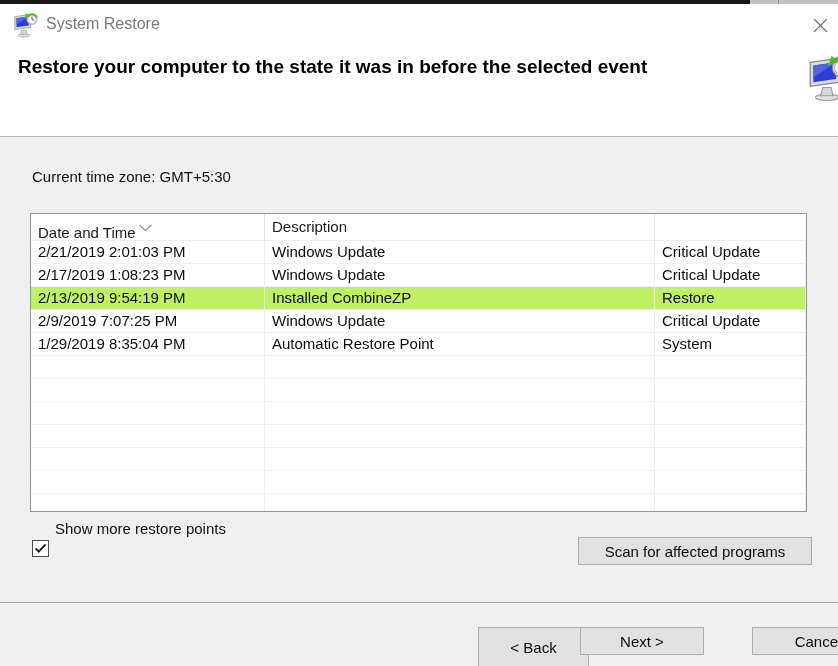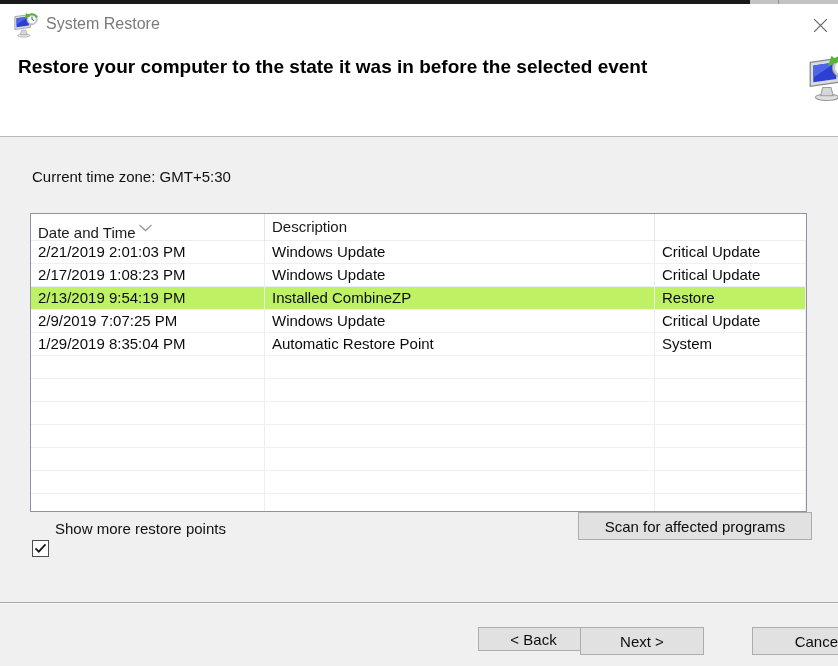--- a/index.html
+++ b/index.html
@@ -65,24 +65,24 @@
   .checkbox-label { left: 55px; top: 520px; font-size: 15px; color: #111; cursor: pointer; white-space: nowrap; }
 
   
   .btn {
     background: #e1e1e1; border: 1px solid #adadad;
     font-family: "Liberation Sans", "DejaVu Sans", sans-serif;
     font-size: 15px; color: #0c0c0c;
     display: flex; align-items: center; justify-content: center;
     cursor: pointer; white-space: nowrap;
   }
-  .scan-btn   { left: 578px; top: 512px; width: 234px; height: 28px; text-align: right; }
+  .scan-btn   { left: 578px; top: 537px; width: 234px; height: 28px; text-align: right; }
   .footer-divider { left: 0; top: 602px; width: 838px; height: 1px; background: #a5a5a5; }
   .footer-divider2 { left: 0; top: 603px; width: 838px; height: 1px; background: #fbfbfb; }
-  .back-btn   { left: 478px; top: 627px; width: 111px; height: 24px; }
+  .back-btn   { left: 478px; top: 627px; width: 111px; height: 40px; }
   .next-btn   { left: 580px; top: 627px; width: 124px; height: 28px; }
   .cancel-btn { left: 752px; top: 627px; width: 132px; height: 28px; }
 </style>
 </head>
 <body>
 
 <div class="abs sliver-black"></div>
 <div class="abs sliver-gray"></div>
 <div class="abs sliver-line"></div>
 

